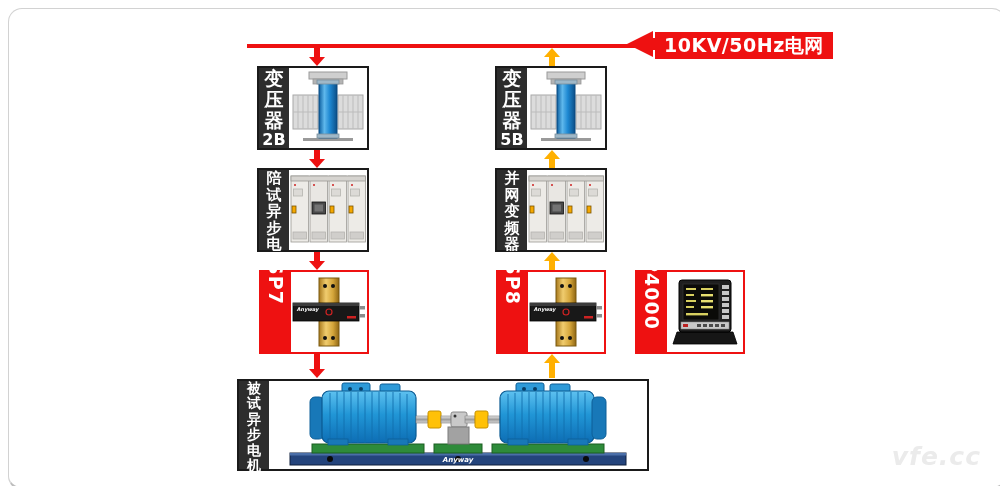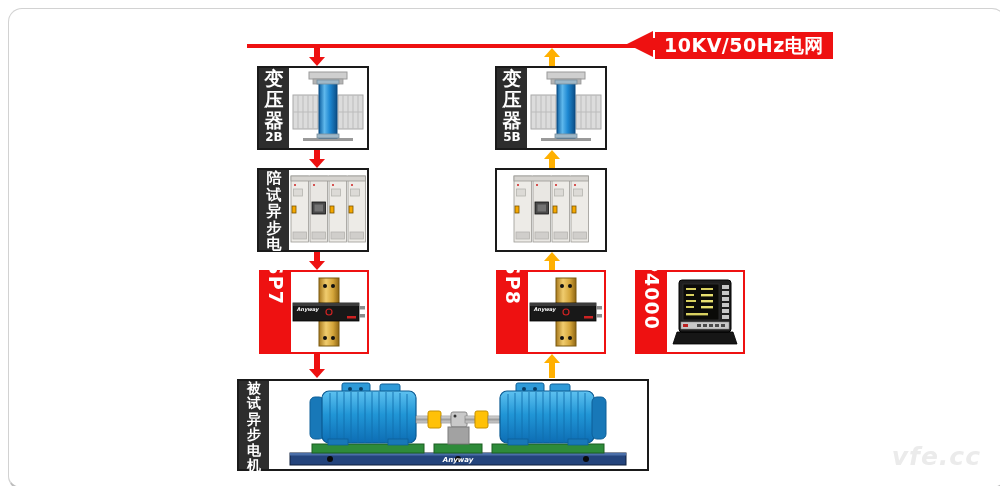--- a/index.html
+++ b/index.html
@@ -29,21 +29,21 @@
   .box{position:absolute;display:flex;background:#fff;border:2px solid #1a1a1a;box-sizing:border-box;}
   .box .side{width:30px;flex:0 0 30px;background:#2d2d2d;color:#fff;display:flex;
     flex-direction:column;align-items:center;justify-content:flex-start;font-weight:bold;}
   .box .body{flex:1;display:flex;justify-content:center;background:#fff;overflow:hidden;}
   .box.red{border-color:#ee1111;}
   .box.red .side{background:#ee1111;}
   .vtext{width:1.12em;word-break:break-all;line-height:1.1;text-align:center;}
   .f19{font-size:19px;}
   .f15{font-size:15px;}
   .f14{font-size:14px;}
-  .hid{font-size:12px;white-space:nowrap;line-height:1.15;}
+  .hid{font-size:16px;white-space:nowrap;line-height:1.15;}
   .rot{transform:rotate(90deg);font-size:19px;letter-spacing:1px;white-space:nowrap;font-weight:bold;}
   
   .watermark{position:absolute;right:24px;bottom:16px;font-size:25px;font-weight:bold;
     font-style:italic;color:#ebebeb;letter-spacing:1px;text-shadow:0 1px 0 #fff;}
   svg{display:block;}
 </style>
 </head>
 <body>
 
 <div class="stage">
@@ -172,20 +172,23 @@
           <rect x="4" y="62" width="13.5" height="7" fill="#d0cecb" stroke="#b5b3af"></rect>
           <rect x="23" y="62" width="13.5" height="7" fill="#d0cecb" stroke="#b5b3af"></rect>
           <rect x="42" y="62" width="13.5" height="7" fill="#d0cecb" stroke="#b5b3af"></rect>
           <rect x="61" y="62" width="13.5" height="7" fill="#d0cecb" stroke="#b5b3af"></rect>
         </g>
       </svg>
     </div>
   </div>
 
   <div class="box" style="left:486px;top:159px;width:112px;height:84px;">
+    <div class="side">
+      <div class="vtext f15">并网变频器</div>
+    </div>
     <div class="body">
       <svg width="78" height="80" viewBox="0 0 78 80">
         <g stroke-width=".8">
           <rect x="2" y="6" width="17.5" height="66" fill="#edebe7" stroke="#9b9995"></rect>
           <rect x="21" y="6" width="17.5" height="66" fill="#e9e7e3" stroke="#9b9995"></rect>
           <rect x="40" y="6" width="17.5" height="66" fill="#edebe7" stroke="#9b9995"></rect>
           <rect x="59" y="6" width="17.5" height="66" fill="#edebe7" stroke="#9b9995"></rect>
           <rect x="2" y="6" width="74.5" height="5" fill="#d6d4d0" stroke="#9b9995"></rect>
           <circle cx="6" cy="15" r="1" fill="#cc2222"></circle>
             <circle cx="25" cy="15" r="1" fill="#cc2222"></circle>

